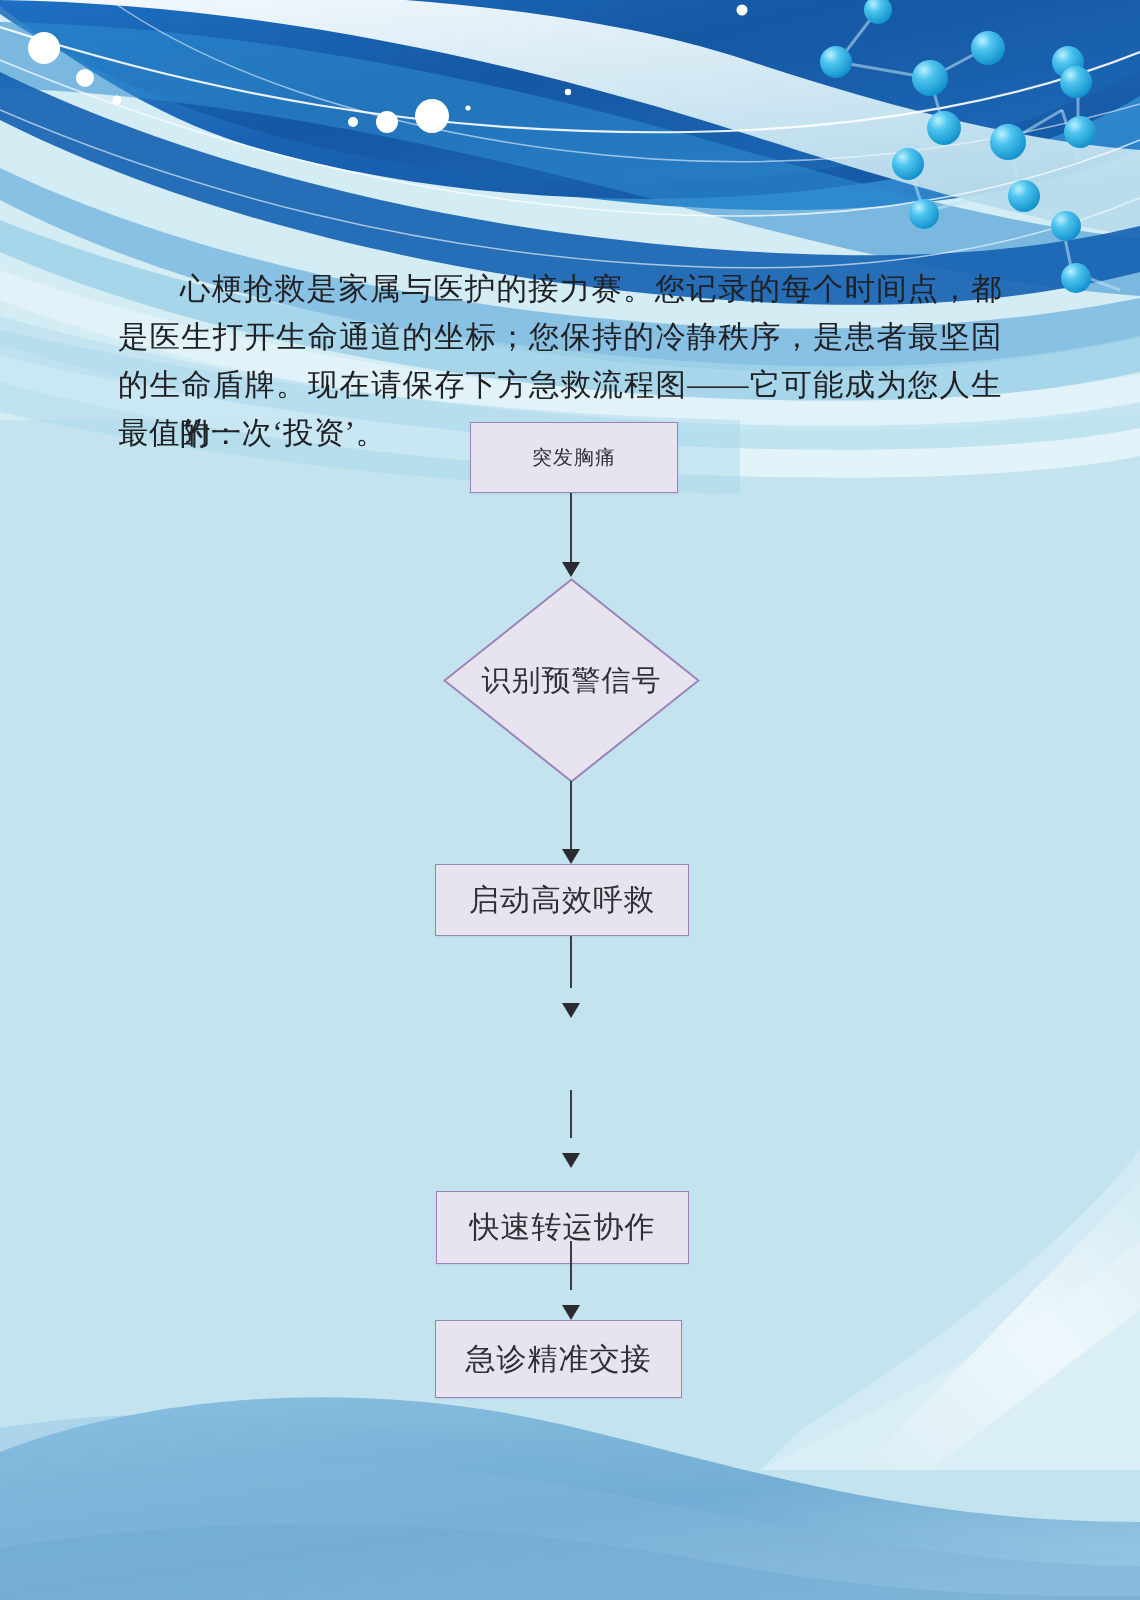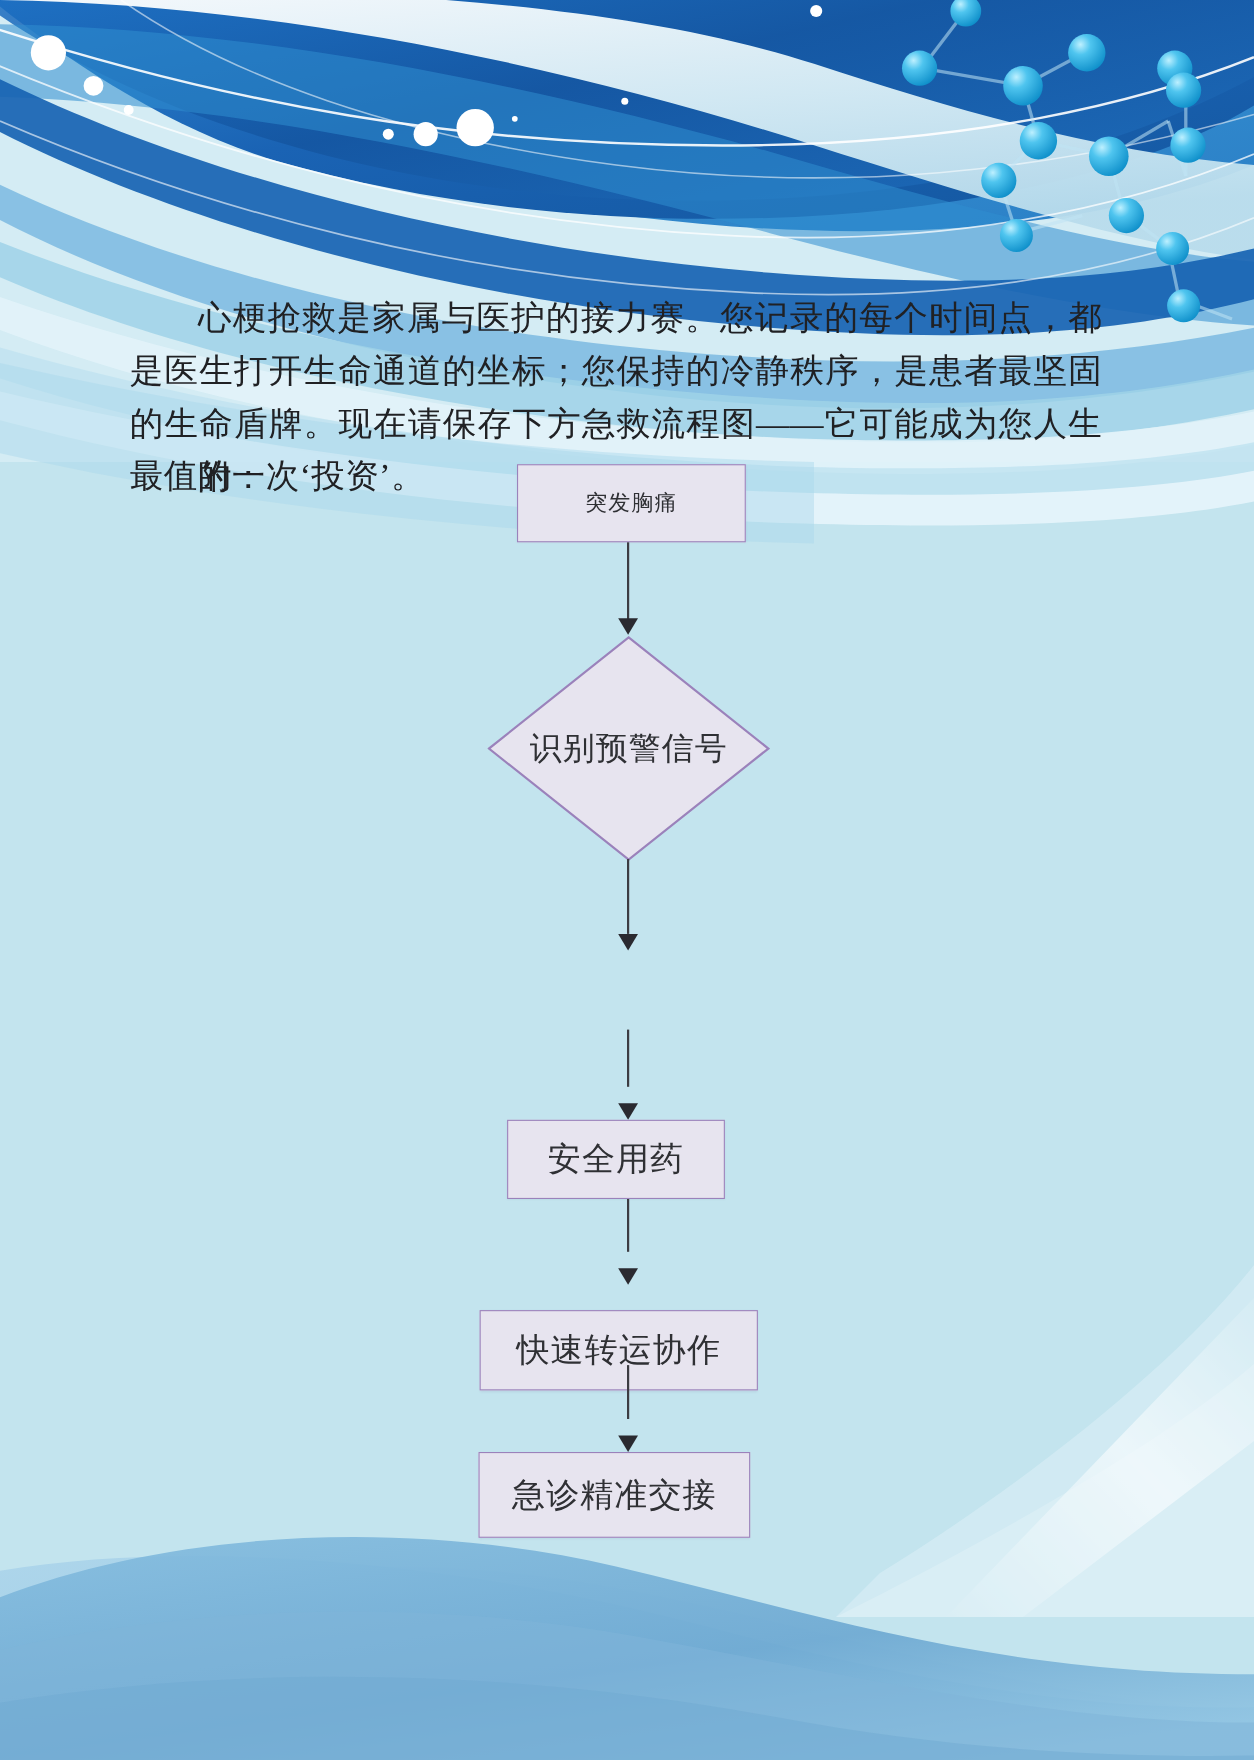--- a/index.html
+++ b/index.html
@@ -294,27 +294,27 @@
     <div class="diamond-wrap">
       <svg class="diamond-shape" viewBox="0 0 257 205" preserveAspectRatio="none">
         <polygon points="128.5,1.5 255.5,102.5 128.5,203.5 1.5,102.5" fill="#e7e4ef" stroke="#9b82bb" stroke-width="2"></polygon>
       </svg>
       <div class="diamond-text">识别预警信号</div>
     </div>
 
     <div class="connector" style="left:570px; top:781px; height:68px;"></div>
     <div class="arrowhead" style="left:562px; top:849px;"></div>
 
+    <div class="node n2">
+      <span class="node-label">启动高效呼救</span>
+    </div>
 
     <div class="connector" style="left:570px; top:936px; height:52px;"></div>
     <div class="arrowhead" style="left:562px; top:1003px;"></div>
 
-    <div class="node n3">
-      <span class="node-label">安全用药</span>
-    </div>
 
     <div class="connector" style="left:570px; top:1090px; height:48px;"></div>
     <div class="arrowhead" style="left:562px; top:1153px;"></div>
 
     <div class="node n4">
       <span class="node-label">快速转运协作</span>
     </div>
 
     <div class="connector" style="left:570px; top:1241px; height:49px;"></div>
     <div class="arrowhead" style="left:562px; top:1305px;"></div>

